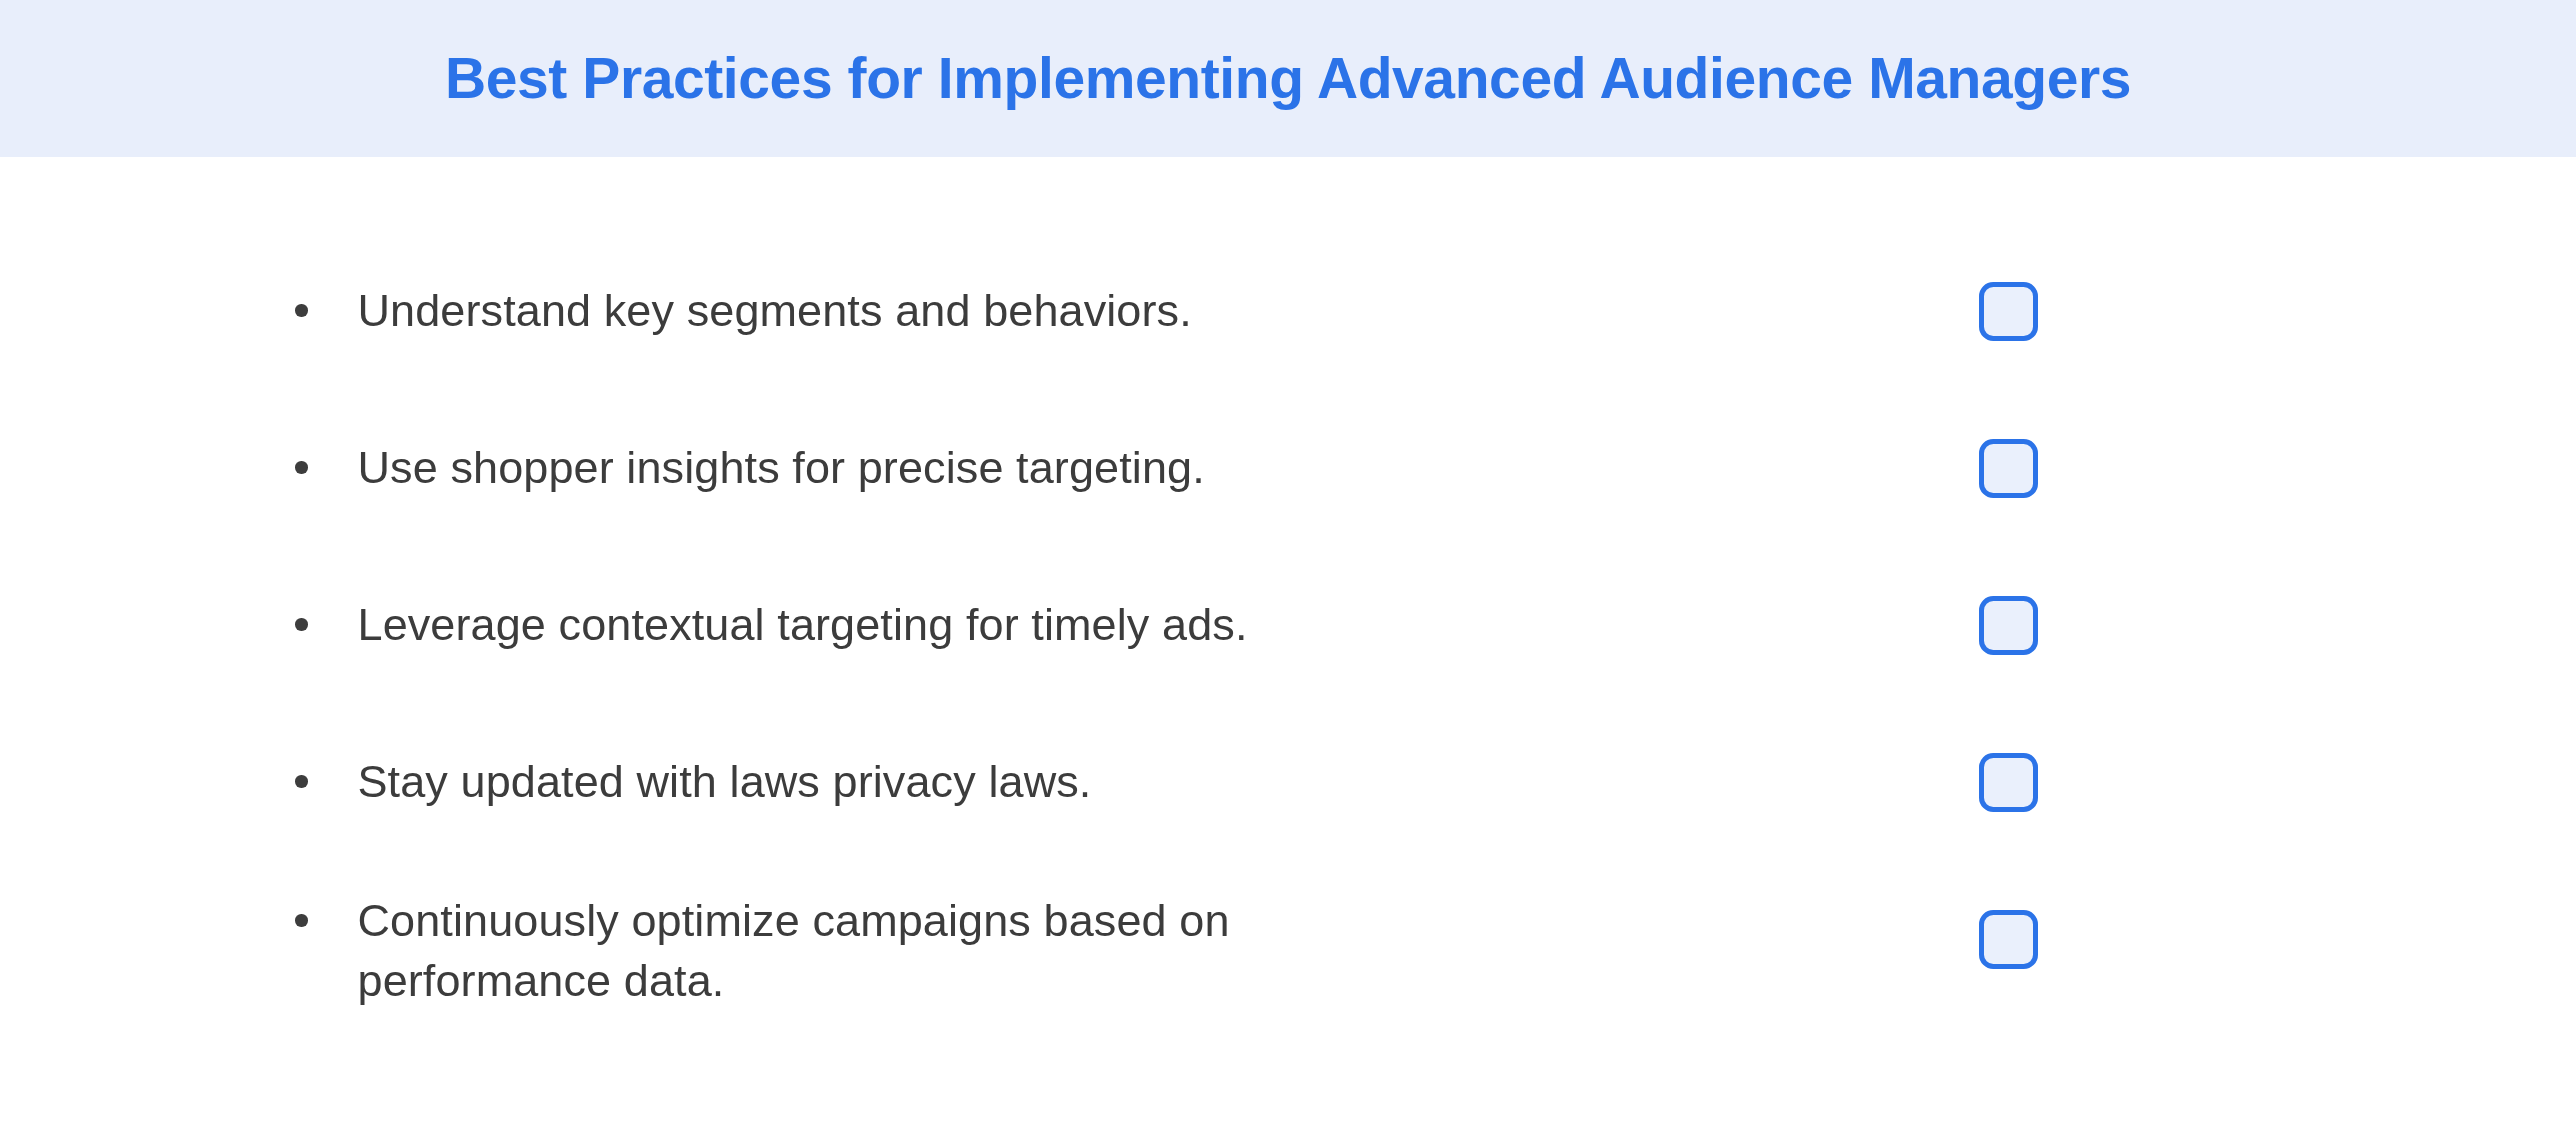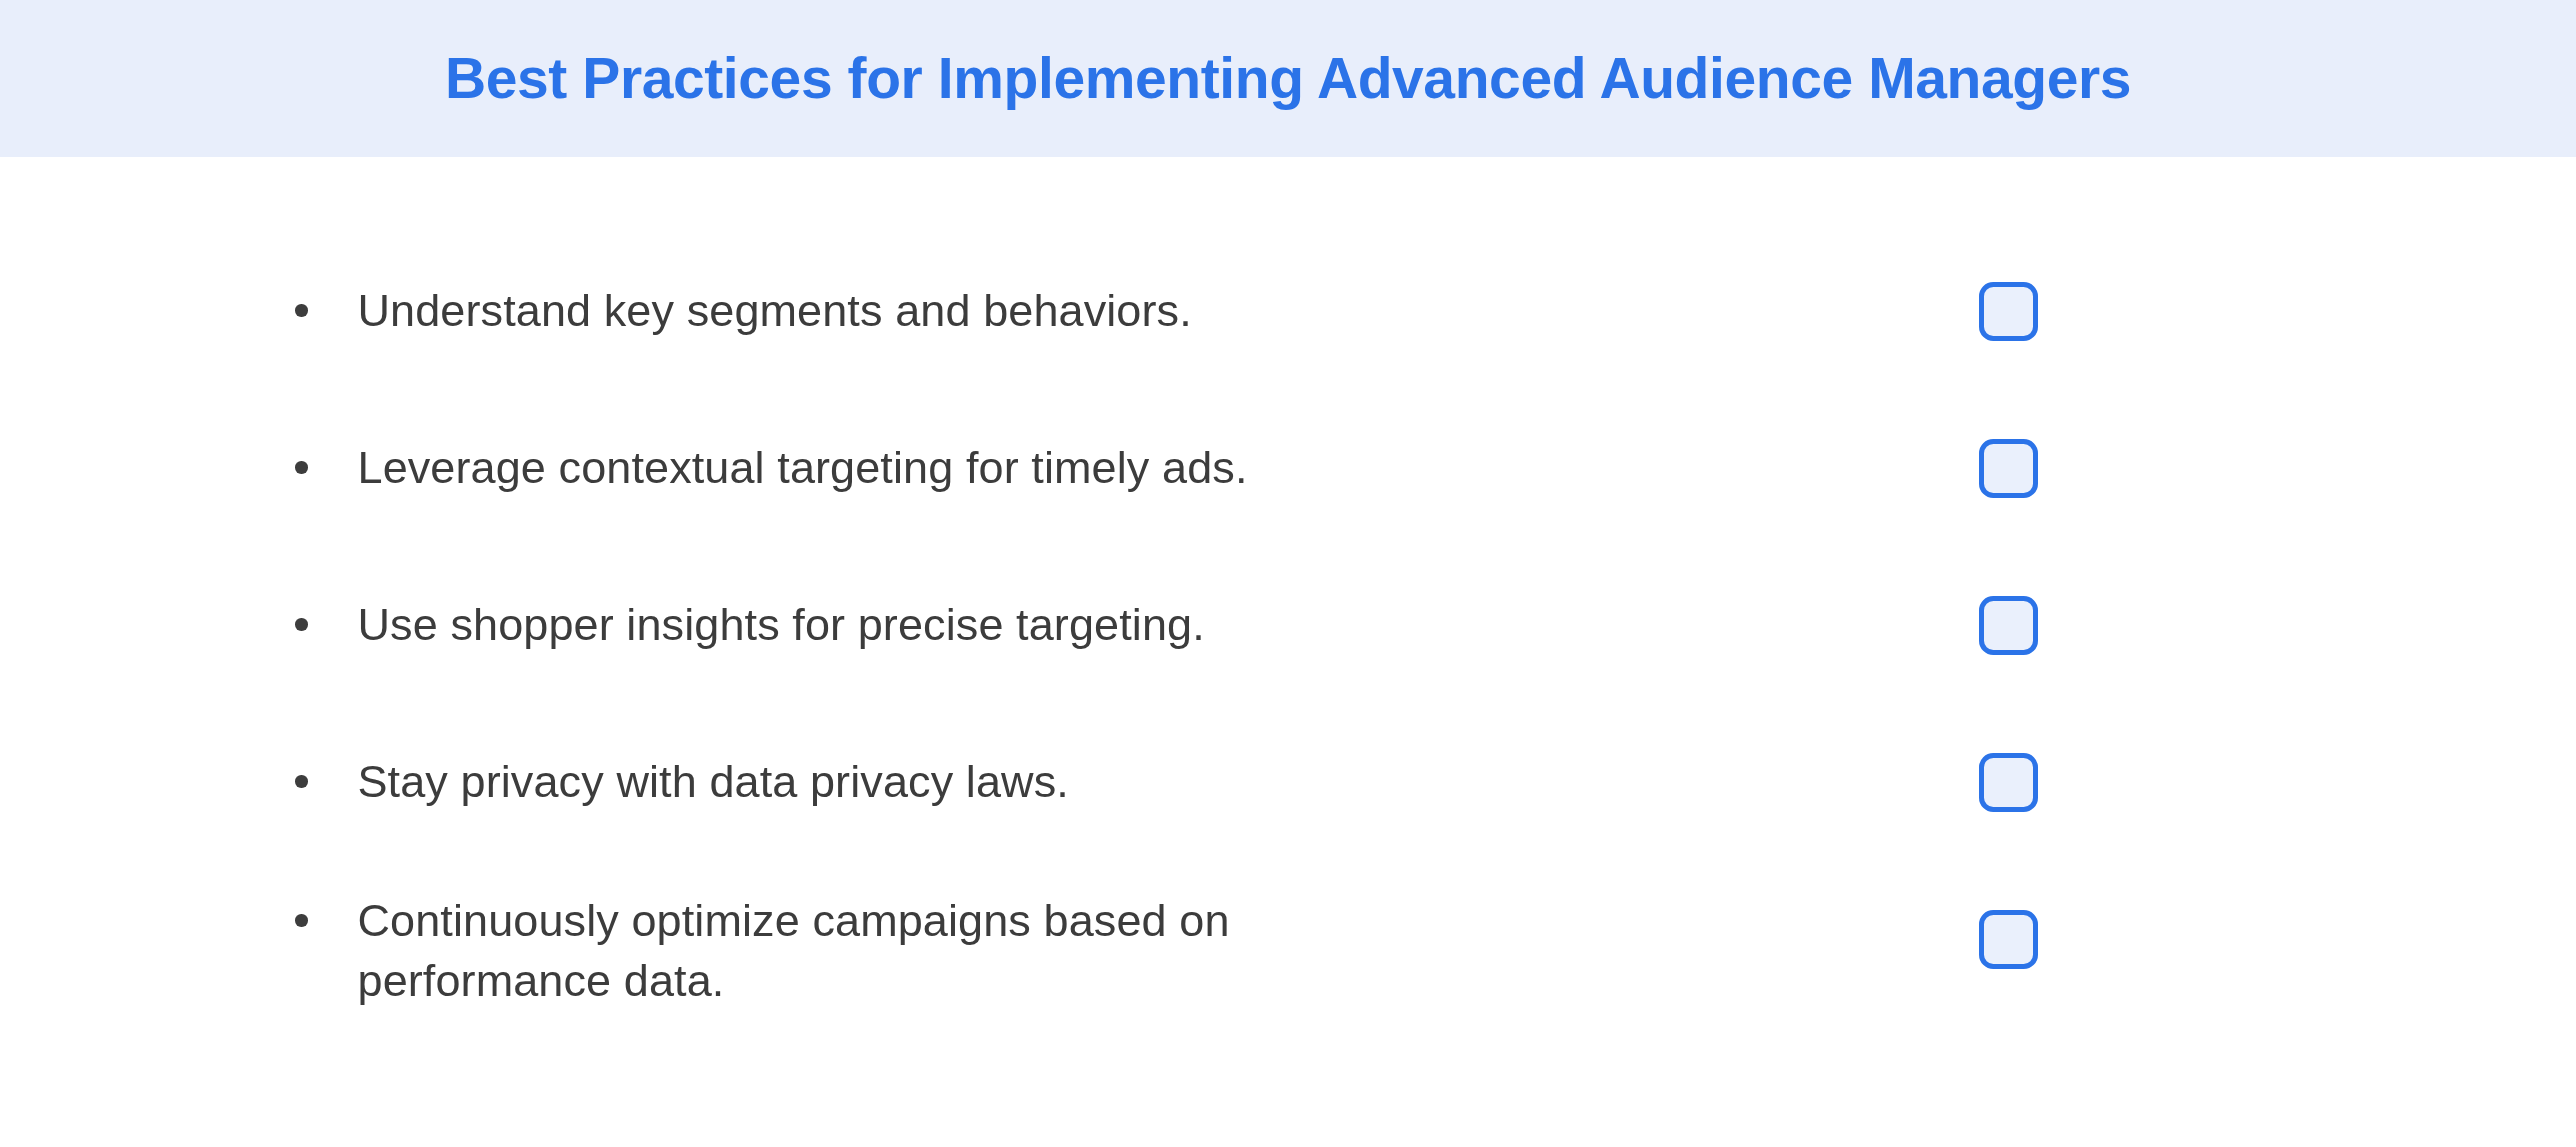--- a/index.html
+++ b/index.html
@@ -131,40 +131,40 @@
     <div class="checklist">
 
       <div class="check-row row-0">
         <div class="item-text-wrap">
           <span class="bullet"></span>
           <span class="item-text">Understand key segments and behaviors.</span>
         </div>
         <span class="checkbox"></span>
       </div>
 
+      <div class="check-row row-1">
+        <div class="item-text-wrap">
+          <span class="bullet"></span>
+          <span class="item-text">Use shopper insights for precise targeting.</span>
+        </div>
+        <span class="checkbox"></span>
+      </div>
+
       <div class="check-row row-2">
         <div class="item-text-wrap">
           <span class="bullet"></span>
           <span class="item-text">Leverage contextual targeting for timely ads.</span>
         </div>
         <span class="checkbox"></span>
       </div>
 
-      <div class="check-row row-1">
-        <div class="item-text-wrap">
-          <span class="bullet"></span>
-          <span class="item-text">Use shopper insights for precise targeting.</span>
-        </div>
-        <span class="checkbox"></span>
-      </div>
-
       <div class="check-row row-3">
         <div class="item-text-wrap">
           <span class="bullet"></span>
-          <span class="item-text">Stay privacy with data privacy laws.</span>
+          <span class="item-text">Stay updated with laws privacy laws.</span>
         </div>
         <span class="checkbox"></span>
       </div>
 
       <div class="check-row row-4">
         <div class="item-text-wrap">
           <span class="bullet"></span>
           <span class="item-text">Continuously optimize campaigns based on
 performance data.</span>
         </div>

